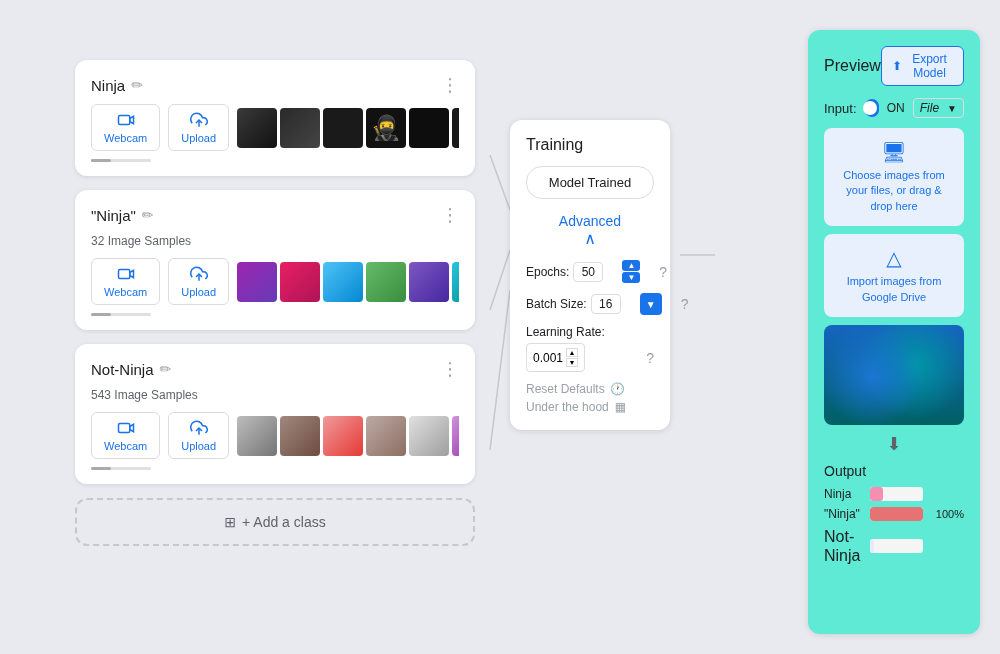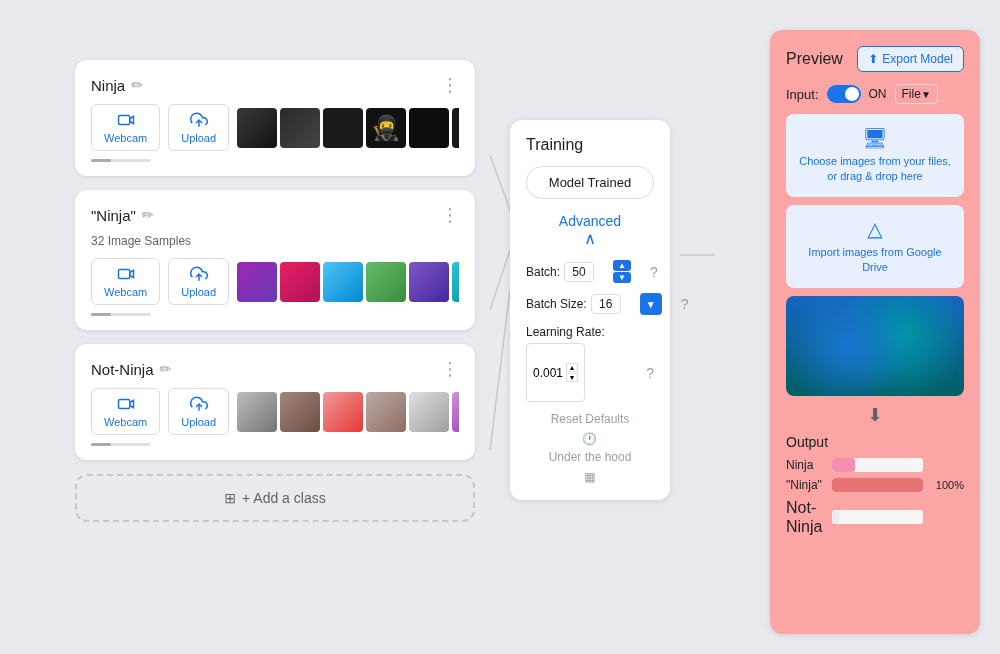--- a/index.html
+++ b/index.html
@@ -236,30 +236,29 @@
     }
 
     .divider-link {
       font-size: 12px;
       color: #9aa0a6;
       margin-top: 6px;
       display: flex;
       align-items: center;
       gap: 6px;
       cursor: pointer;
-      flex-direction: column;
     }
 
     
     .preview-panel {
       position: absolute;
       right: 20px;
       top: 30px;
-      width: 210px;
-      background: #fca5a5;
+      width: 172px;
+      background: #5eead4;
       border-radius: 12px;
       padding: 16px;
       box-shadow: 0 1px 6px rgba(0,0,0,0.12);
       bottom: 20px;
     }
 
     .preview-header {
       display: flex;
       justify-content: space-between;
       align-items: center;
@@ -309,26 +308,27 @@
       background: #fff;
       border-radius: 50%;
       position: absolute;
       top: 2px;
       right: 2px;
     }
 
     .file-dropdown {
       display: flex;
       align-items: center;
-      gap: 0;
+      gap: 8px;
       border: 1px solid #dadce0;
       border-radius: 4px;
       padding: 2px 6px;
       font-size: 12px;
       cursor: pointer;
+      font-style: italic;
     }
 
     .upload-zone {
       background: #e8f0fe;
       border-radius: 8px;
       padding: 12px;
       text-align: center;
       margin-bottom: 8px;
       cursor: pointer;
     }
@@ -541,20 +541,21 @@
   </div>
 
   <div class="class-card">
     <div class="class-header">
       <div class="class-title">
         <span>Not-Ninja</span>
         <span class="edit-icon">✏</span>
       </div>
       <span class="more-icon">⋮</span>
     </div>
+    <div class="sample-count">543 Image Samples</div>
     <div class="class-actions">
       <button class="action-btn">
         <svg viewBox="0 0 24 24" fill="none" stroke="#1a73e8" stroke-width="2">
           <rect x="2" y="6" width="15" height="12" rx="2"></rect>
           <polygon points="17 10 22 7 22 17 17 14"></polygon>
         </svg>
         <span>Webcam</span>
       </button>
       <button class="action-btn">
         <svg viewBox="0 0 24 24" fill="none" stroke="#1a73e8" stroke-width="2">
@@ -589,21 +590,21 @@
   <div class="training-title">Training</div>
   <button class="model-trained-btn">Model Trained</button>
 
   <div class="advanced-row">
     <span class="advanced-label">Advanced</span>
     <span class="chevron-icon">∧</span>
   </div>
 
   
   <div class="field-row">
-    <span class="field-label">Batch:</span>
+    <span class="field-label">Epochs:</span>
     <div class="field-input-group">
       <span class="field-value">50</span>
       <div style="display:flex;flex-direction:column;gap:1px;">
         <button class="stepper-btn" style="height:11px;font-size:8px;">▲</button>
         <button class="stepper-btn" style="height:11px;font-size:8px;">▼</button>
       </div>
       <span class="help-icon">?</span>
     </div>
   </div>
 
@@ -614,21 +615,21 @@
       <span class="field-value">16</span>
       <button class="stepper-btn dropdown" style="width:22px;height:22px;font-size:10px;">▼</button>
       <span class="help-icon">?</span>
     </div>
   </div>
 
   
   <div style="margin-bottom:10px;">
     <div style="font-size:12px;color:#202124;margin-bottom:4px;">Learning Rate:</div>
     <div class="field-row">
-      <div style="display:flex;align-items:center;gap:3px;border:1px solid #dadce0;border-radius:4px;padding:19px 6px;">
+      <div style="display:flex;align-items:center;gap:3px;border:1px solid #dadce0;border-radius:4px;padding:4px 6px;">
         <span style="font-size:12px;">0.001</span>
         <div style="display:flex;flex-direction:column;gap:1px;">
           <button style="background:#fff;border:1px solid #dadce0;width:12px;height:9px;font-size:7px;cursor:pointer;padding:0;display:flex;align-items:center;justify-content:center;">▲</button>
           <button style="background:#fff;border:1px solid #dadce0;width:12px;height:9px;font-size:7px;cursor:pointer;padding:0;display:flex;align-items:center;justify-content:center;">▼</button>
         </div>
       </div>
       <span class="help-icon">?</span>
     </div>
   </div>
 

